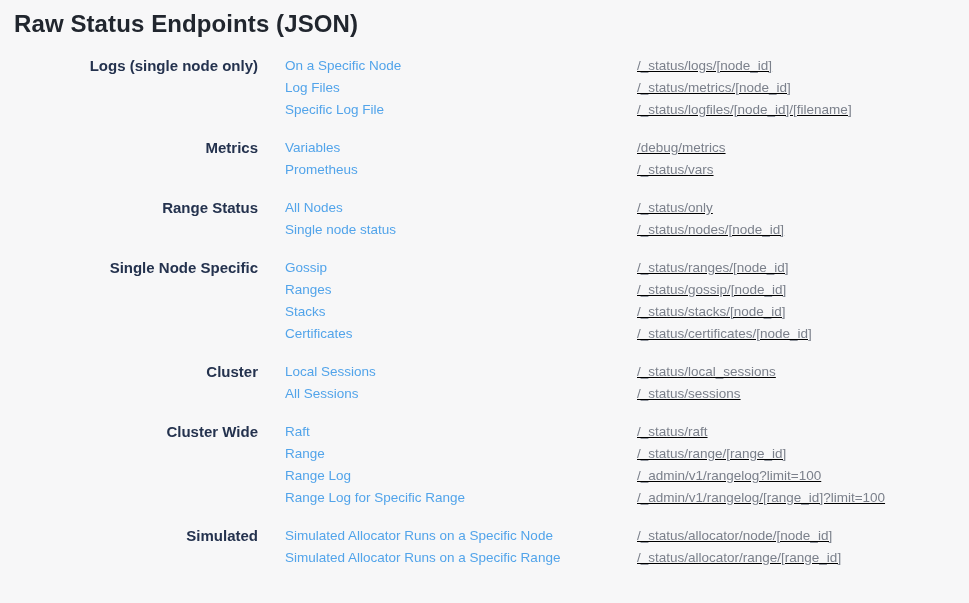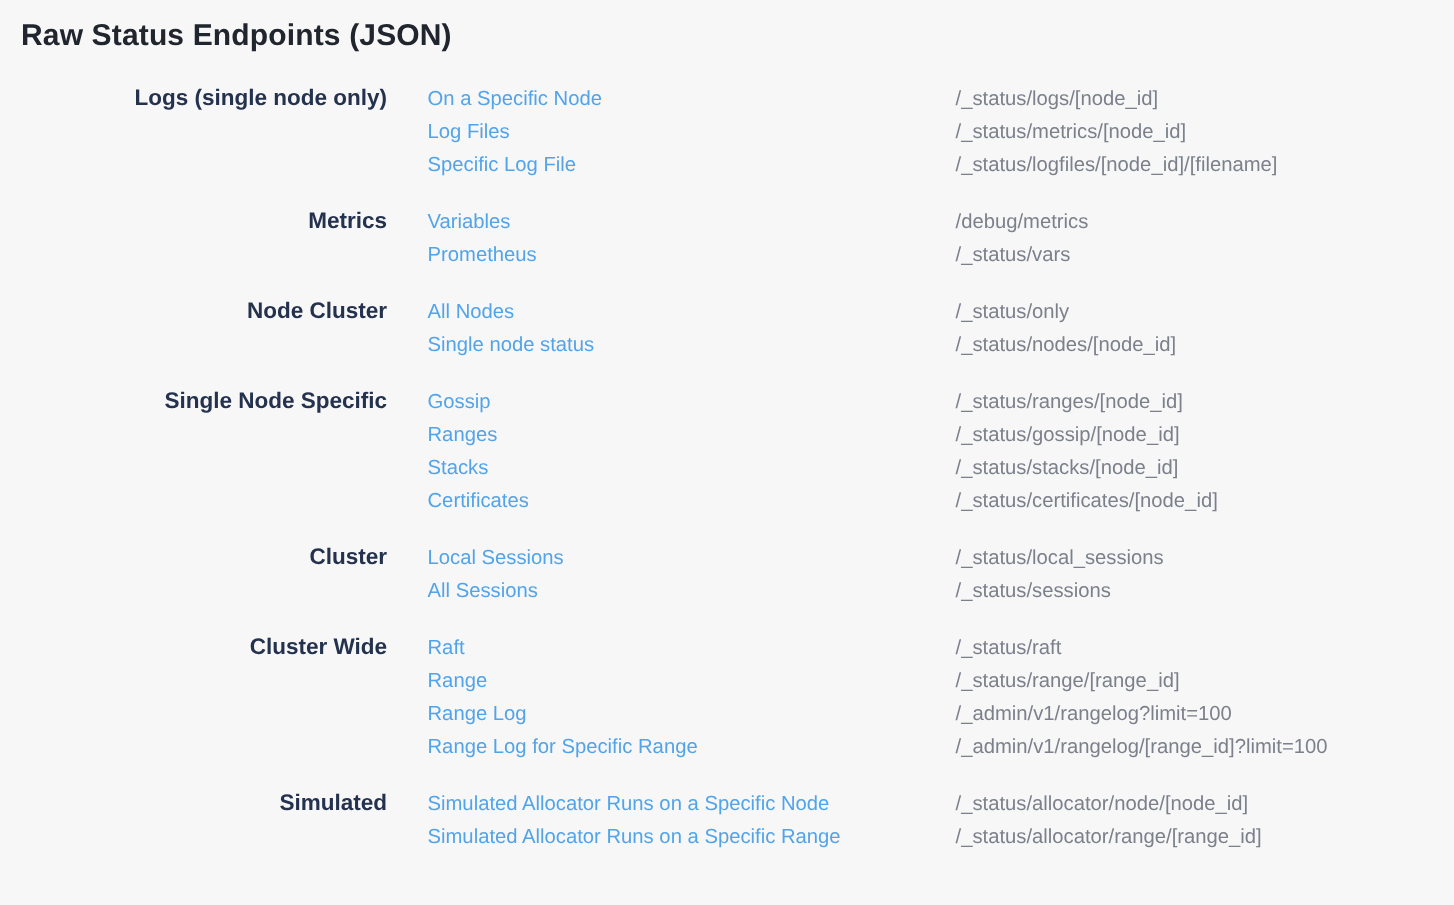--- a/index.html
+++ b/index.html
@@ -5,21 +5,21 @@
   * { margin: 0; padding: 0; box-sizing: border-box; }
   html, body {
     width: 969px; height: 603px;
     font-family: "Liberation Sans", sans-serif;
     background: var(--bg, #f7f7f8);
     overflow: hidden;
   }
   .page { width: 969px; height: 603px; position: relative; }
   .title {
     margin: 13px 0 0 14px;
-    font-size: 20px;
+    font-size: 24px;
     line-height: 22px;
     font-weight: 700;
     letter-spacing: 0.1px;
     color: var(--title, #21262e);
   }
   .groups { margin-top: 20px; }
   .group { display: flex; align-items: flex-start; margin-bottom: 16px; }
   .cat {
     flex: 0 0 258px;
     width: 258px;
@@ -37,21 +37,21 @@
     flex-direction: column;
   }
   .links a {
     font-size: 13.5px;
     line-height: 22px;
     color: var(--link, #52a4ea);
     text-decoration: none;
     cursor: pointer;
     align-self: flex-start;
   }
-  .paths { display: flex; flex-direction: column; }
+  .paths { display: flex; flex-direction: column; text-decoration: underline; }
   .paths .path {
     font-size: 13.5px;
     line-height: 22px;
     color: var(--path, #7b808b);
   }
 </style>
 </head>
 <body>
 
 <div class="page">
@@ -75,21 +75,21 @@
         <div class="links">
           <a href="#">Variables</a>
           <a href="#">Prometheus</a>
         </div>
         <div class="paths">
           <div class="path">/debug/metrics</div>
           <div class="path">/_status/vars</div>
         </div>
       </div>
       <div class="group">
-        <div class="cat">Node Cluster</div>
+        <div class="cat">Range Status</div>
         <div class="links">
           <a href="#">All Nodes</a>
           <a href="#">Single node status</a>
         </div>
         <div class="paths">
           <div class="path">/_status/only</div>
           <div class="path">/_status/nodes/[node_id]</div>
         </div>
       </div>
       <div class="group">

